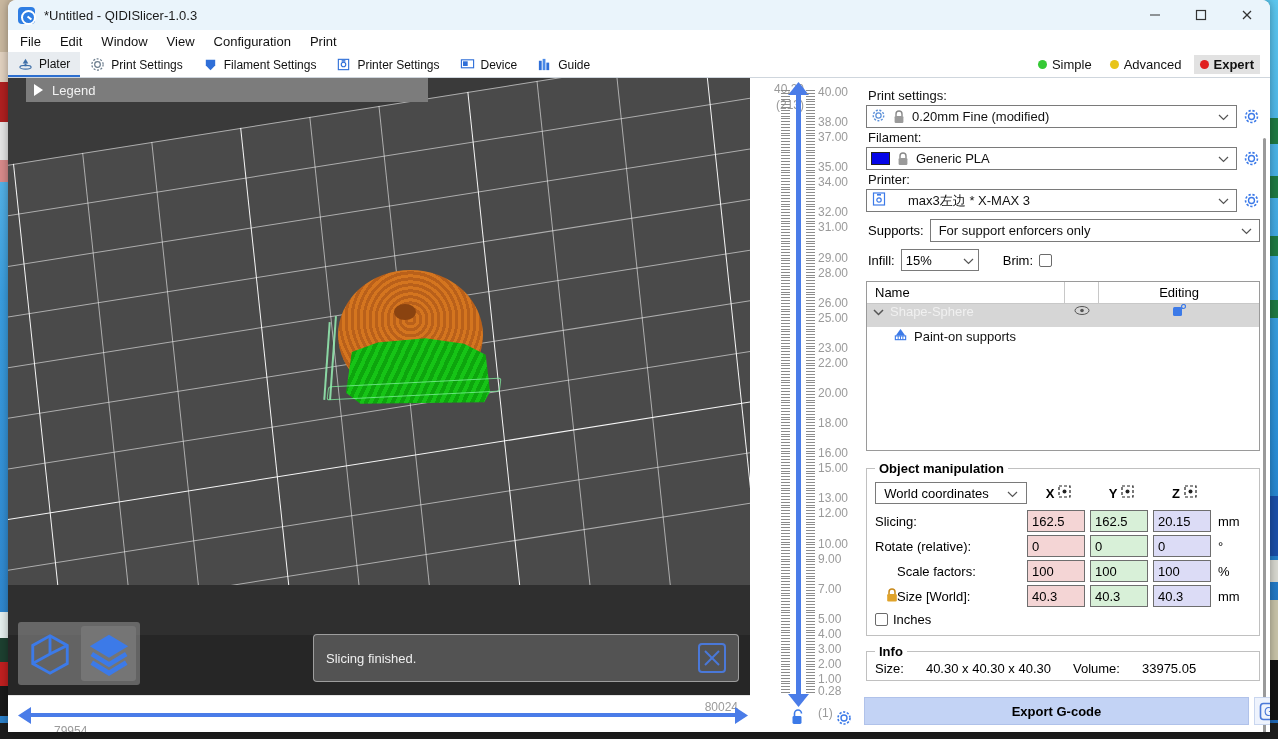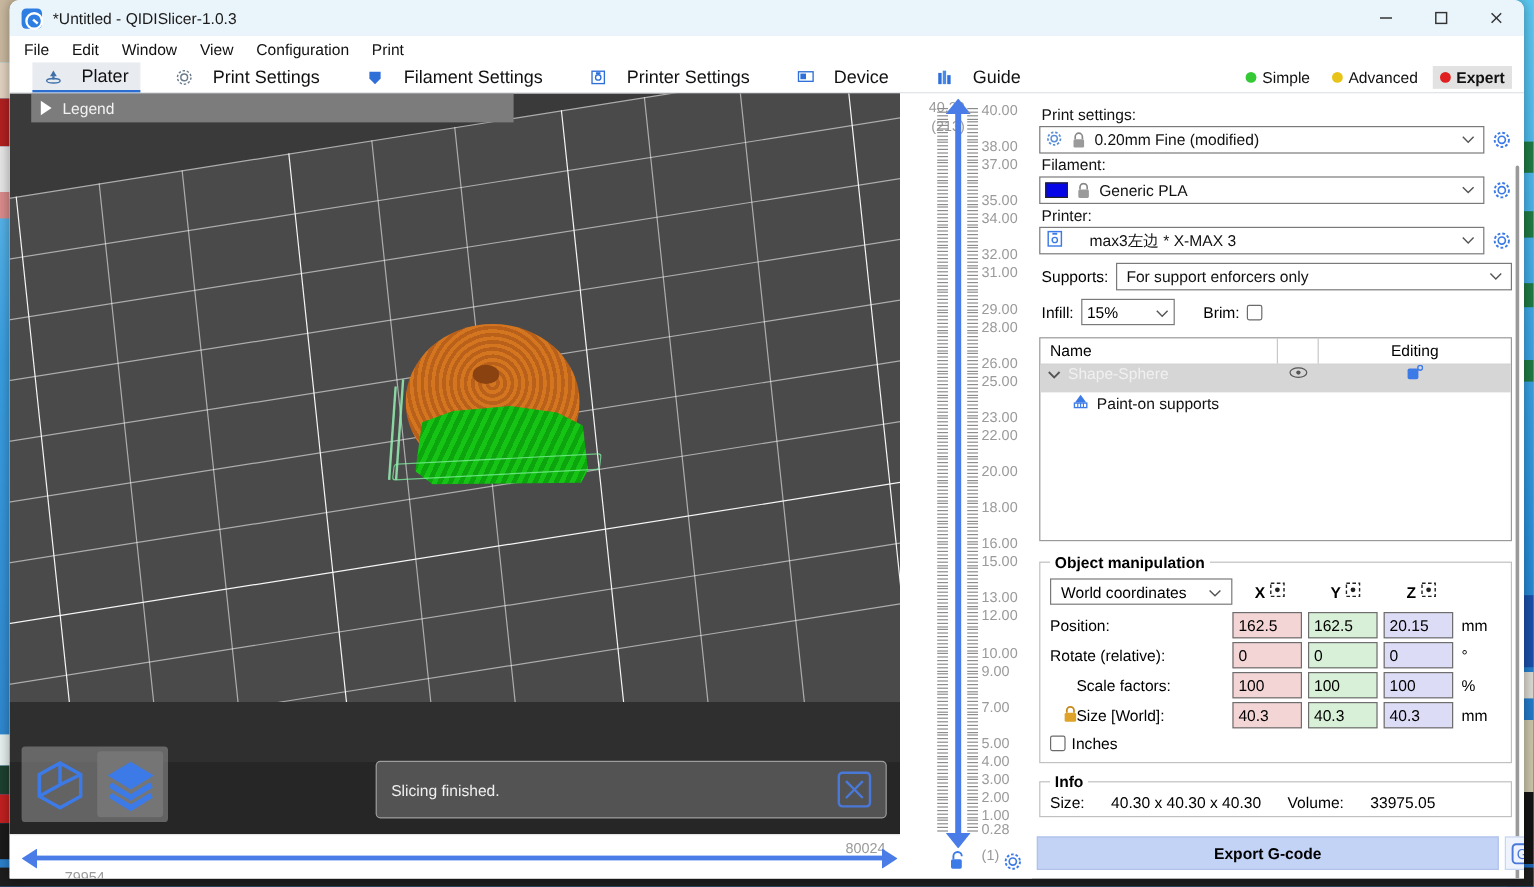--- a/index.html
+++ b/index.html
@@ -57,21 +57,21 @@
   .wbtn { width:46px; height:30px; display:flex; align-items:center; justify-content:center;
           font-size:14px; color:#333; }
 
   
   .menubar { height:22px; background:#ffffff; display:flex; align-items:center; padding-left:12px; gap:19px; }
   .menu-item { font-size:13px; color:#111; }
 
   
   .tabbar { height:26px; background:#ffffff; display:flex; align-items:stretch;
             border-bottom:1px solid #cfd6dd; position:relative; }
-  .tab { display:flex; align-items:center; gap:16px; padding:0 10px; font-size:15px; color:#111;margin-left:19px; }
+  .tab { display:flex; align-items:center; gap:6px; padding:0 10px; font-size:12px; color:#111; }
   .tab.active { background:#e8ecf0; border-bottom:2px solid #2d6fd0; }
   .tab .ic { width:15px; height:15px; display:inline-block; flex:none; }
   .modes { margin-left:auto; display:flex; align-items:center; gap:6px; padding-right:10px; }
   .mode { display:flex; align-items:center; gap:5px; font-size:13px; padding:2px 6px; color:#111;}
   .mode.sel { background:#e2e2e2; font-weight:bold; }
   .dot { width:9px;height:9px;border-radius:50%; display:inline-block; }
 
   
   .content { position:absolute; left:0; top:78px; right:0; bottom:0; background:#fff; }
 
@@ -1119,21 +1119,21 @@
             <span>
               <svg width="13" height="13" viewBox="0 0 13 13">
                   <rect x="1" y="1" width="11" height="11" fill="none" stroke="#222" stroke-width="1.2" stroke-dasharray="3 2"></rect>
                   <circle cx="6.5" cy="6.5" r="2" fill="#222"></circle>
                 </svg>
             </span>
           </div>
         </div>
 
         <div class="mrow">
-          <div class="cap">Position:</div>
+          <div class="cap">Slicing:</div>
           <div class="fld fx">162.5</div>
           <div class="fld fy">162.5</div>
           <div class="fld fz">20.15</div>
           <div class="unit">mm</div>
         </div>
 
         <div class="mrow">
           <div class="cap">Rotate (relative):</div>
           <div class="fld fx">0</div>
           <div class="fld fy">0</div>

